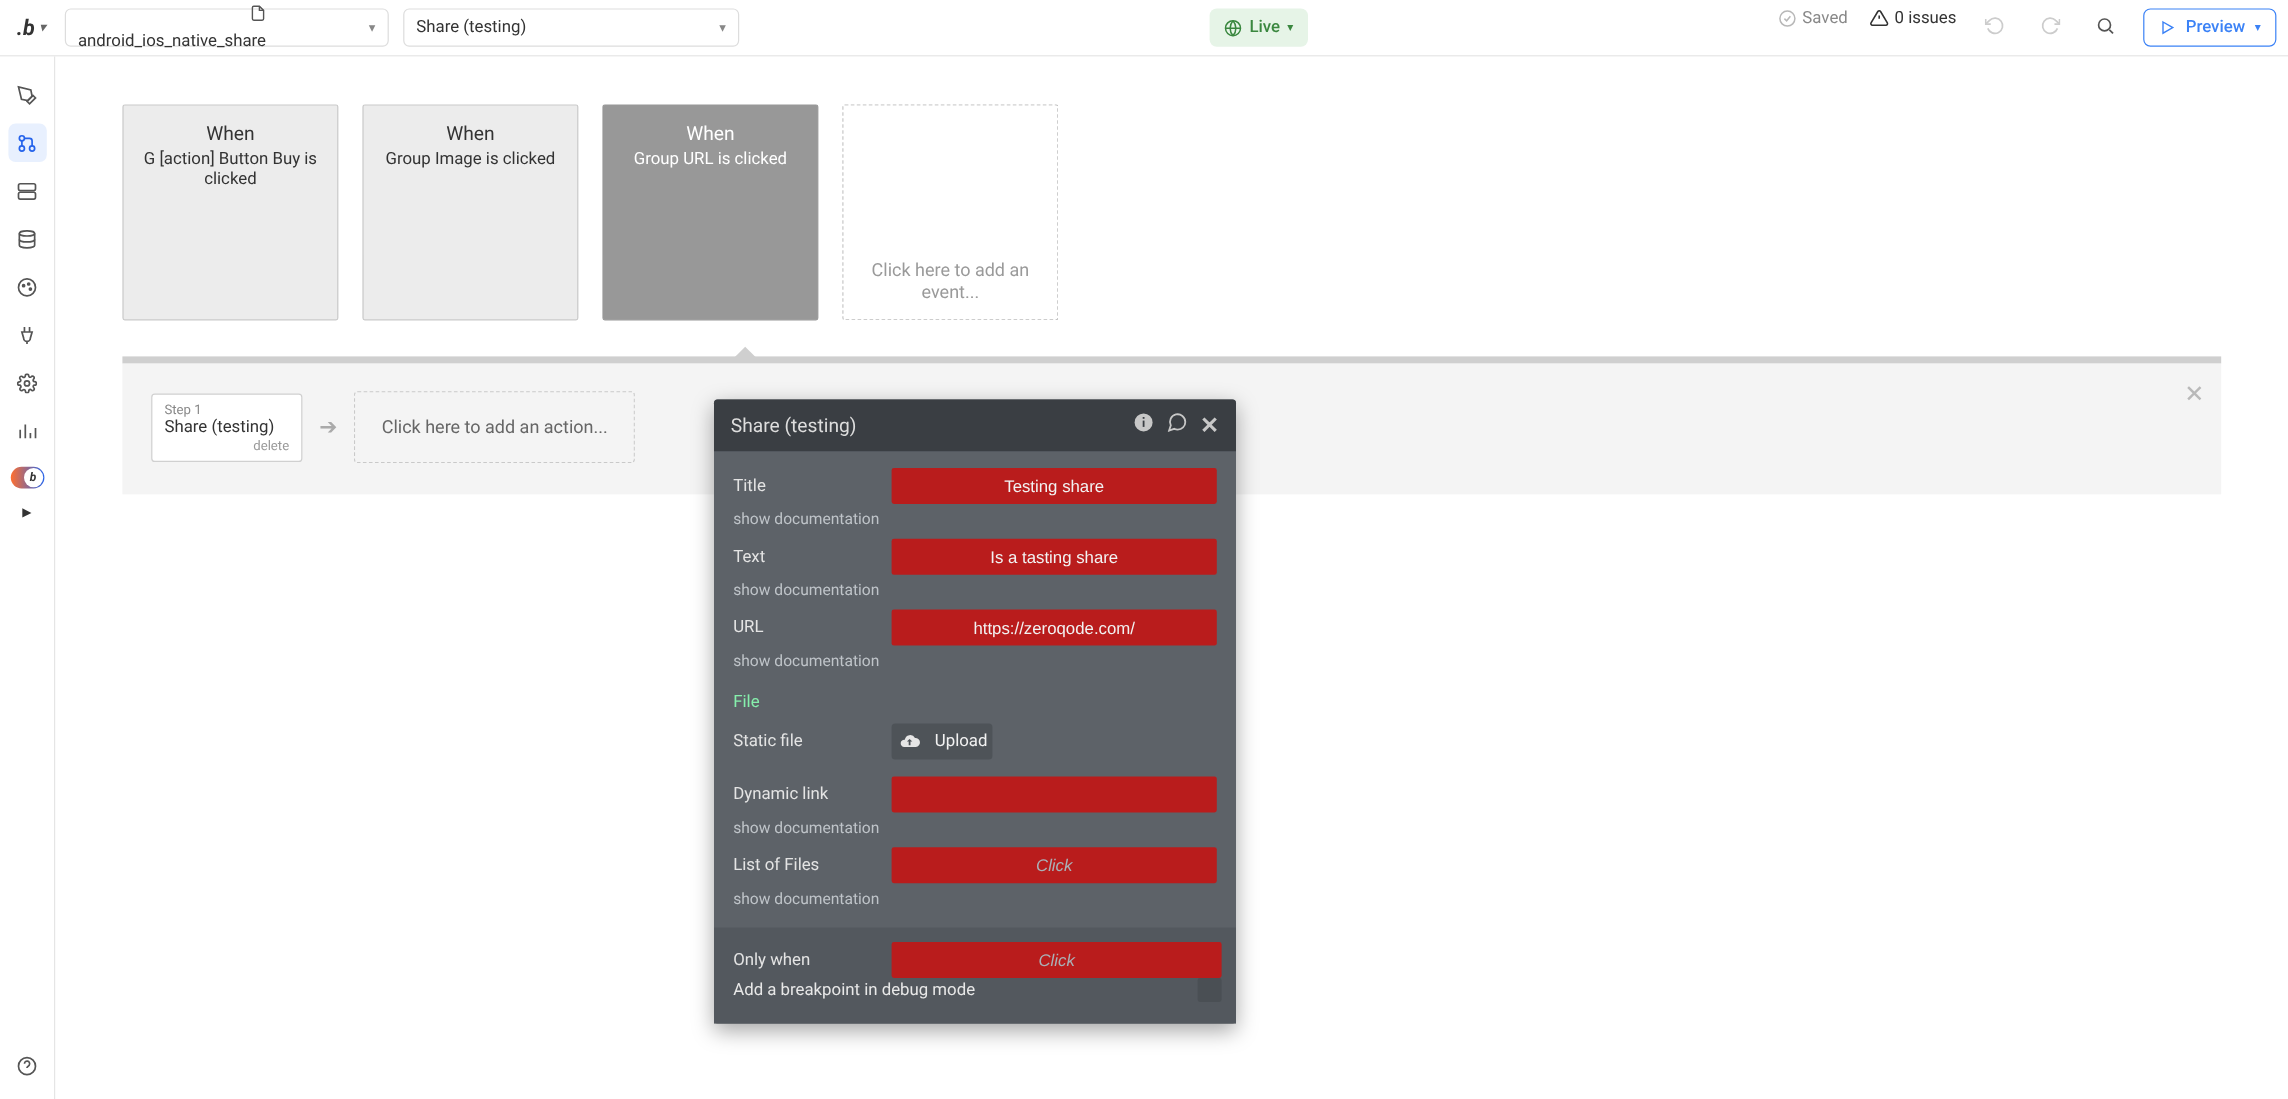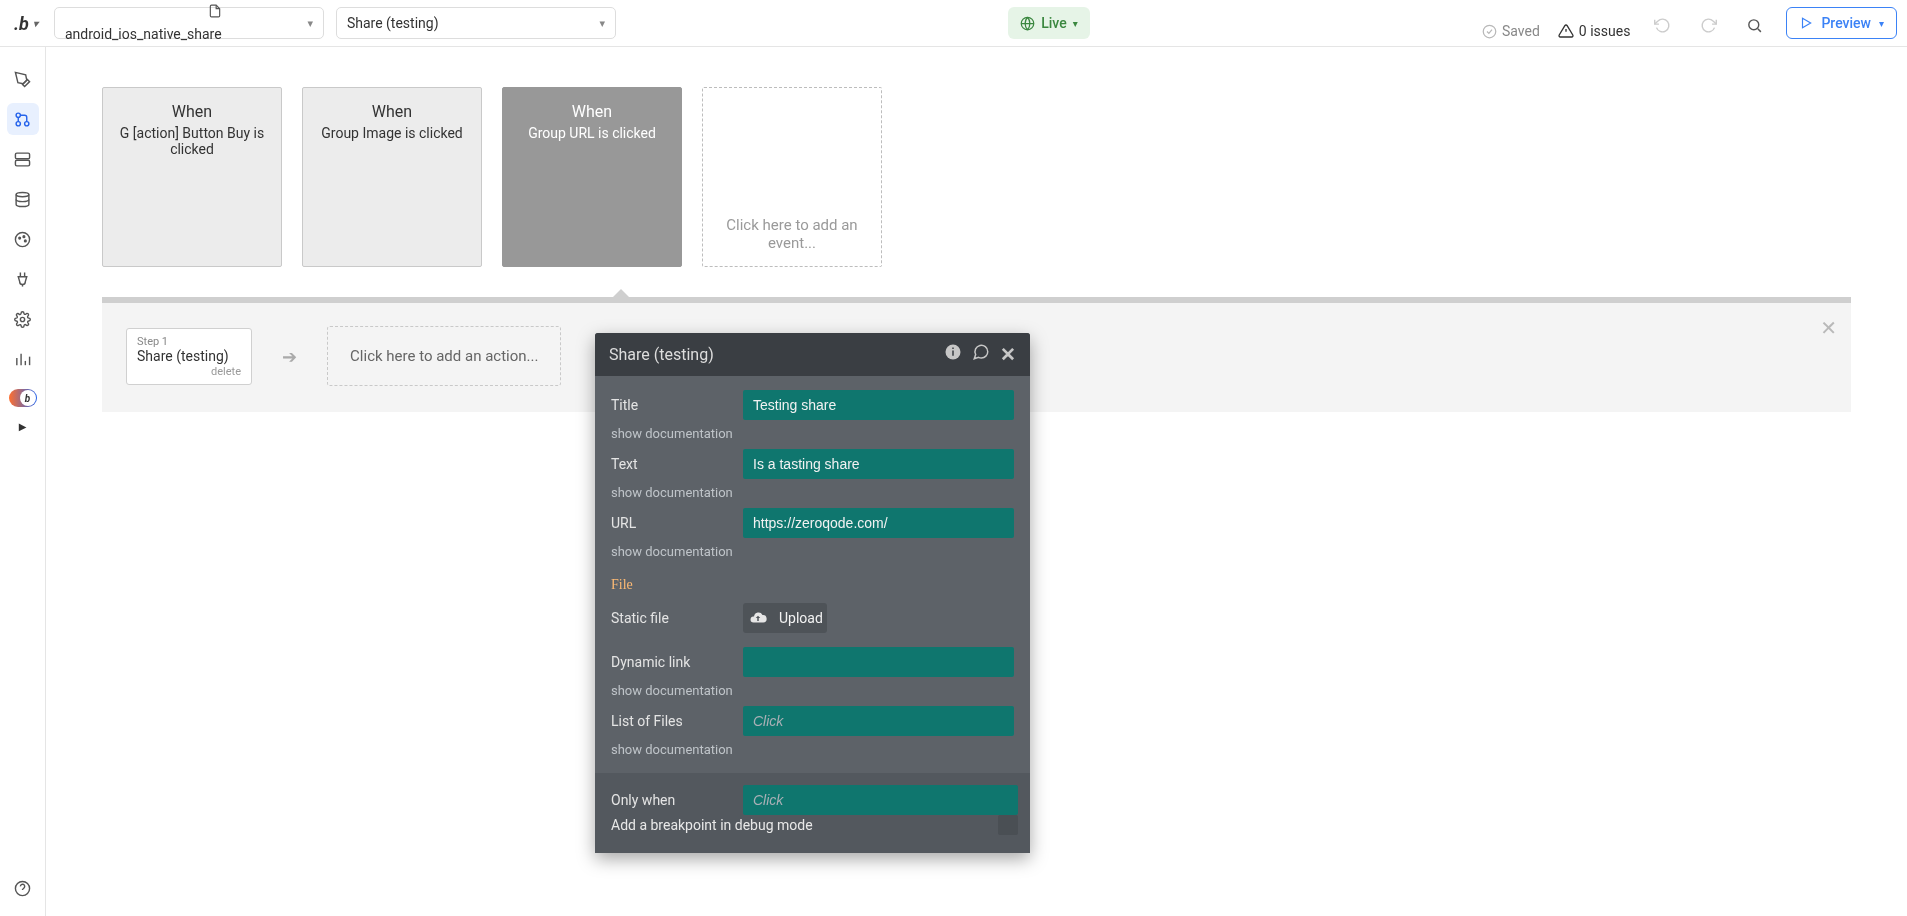--- a/index.html
+++ b/index.html
@@ -53,21 +53,21 @@
     color: #3a873f;
     border-radius: 6px;
     height: 32px;
     display: flex;
     align-items: center;
     padding: 0 12px;
     gap: 6px;
     cursor: pointer;
     font-weight:500;
   }
-  .status-group { display:flex; align-items:flex-end; gap:18px; }
+  .status-group { display:flex; align-items:flex-start; gap:18px; }
   .status-item { display:flex; align-items:center; gap:5px; color:#888; cursor:pointer;}
   .status-item.dark { color:#333; }
   .icon-btn {
     width:28px; height:28px; display:flex; align-items:center; justify-content:center;
     color:#777; cursor:pointer; border-radius:4px;
   }
   .preview-btn {
     border: 1px solid #3b82f6;
     color: #3b82f6;
     border-radius: 6px;
@@ -180,21 +180,21 @@
     border-bottom:9px solid #cfcfcf;
   }
 
   .actions-panel {
     margin-top: 0;
     background: #f4f4f4;
     border-top: 3px solid #cfcfcf00;
     padding: 20px 24px 26px 24px;
     position: relative;
   }
-  .actions-row { display:flex; align-items:center; gap:30px;}
+  .actions-row { display:flex; align-items:center; gap:14px;}
   .step-card {
     border:1px solid #d0d0d0;
     background:#fff;
     border-radius:3px;
     padding:6px 10px;
     min-width:126px;
     cursor:pointer;
   }
   .step-card .slabel { font-size:11px; color:#888;}
   .step-card .stitle { font-size:14px; color:#333;}
@@ -233,31 +233,32 @@
     border-top-left-radius:3px; border-top-right-radius:3px;
   }
   .pe-title { color:#ddd; font-size:16px;}
   .pe-header-icons { display:flex; gap:10px; color:#c7c7c7;}
   .pe-header-icons span { cursor:pointer; font-size:17px;}
   .pe-body { padding: 14px 16px 16px 16px; display:flex; flex-direction:column; gap:8px;}
   .pe-row { display:flex; align-items:center; justify-content:space-between; gap:12px;}
   .pe-label { color:#e4e4e4; width:120px; flex-shrink:0;}
   .pe-input {
     flex:1;
-    background:#0f766e;
+    background:#b91c1c;
     border:none;
     color:#f2f2f2;
     padding:7px 10px;
     border-radius:2px;
     font-size:14px;
     outline:none;
+    text-align:center;
   }
   .pe-input::placeholder { color:#aab0b6; font-style:italic;}
   .pe-doclink { text-align:left; color:#bfc4c9; font-size:13px; cursor:pointer; margin-top:-2px;}
-  .pe-section { color:#fdba74; margin-top:10px; margin-bottom:2px;font-family:Liberation Serif, serif;}
+  .pe-section { color:#86efac; margin-top:10px; margin-bottom:2px;}
   .upload-btn {
     background:#4e5358;
     color:#f2f2f2;
     display:flex; align-items:center; gap:10px;
     padding:6px 4px;
     border-radius:3px;
     cursor:pointer;
     width:fit-content;
   }
   .upload-btn svg { width:22px; height:18px;}

